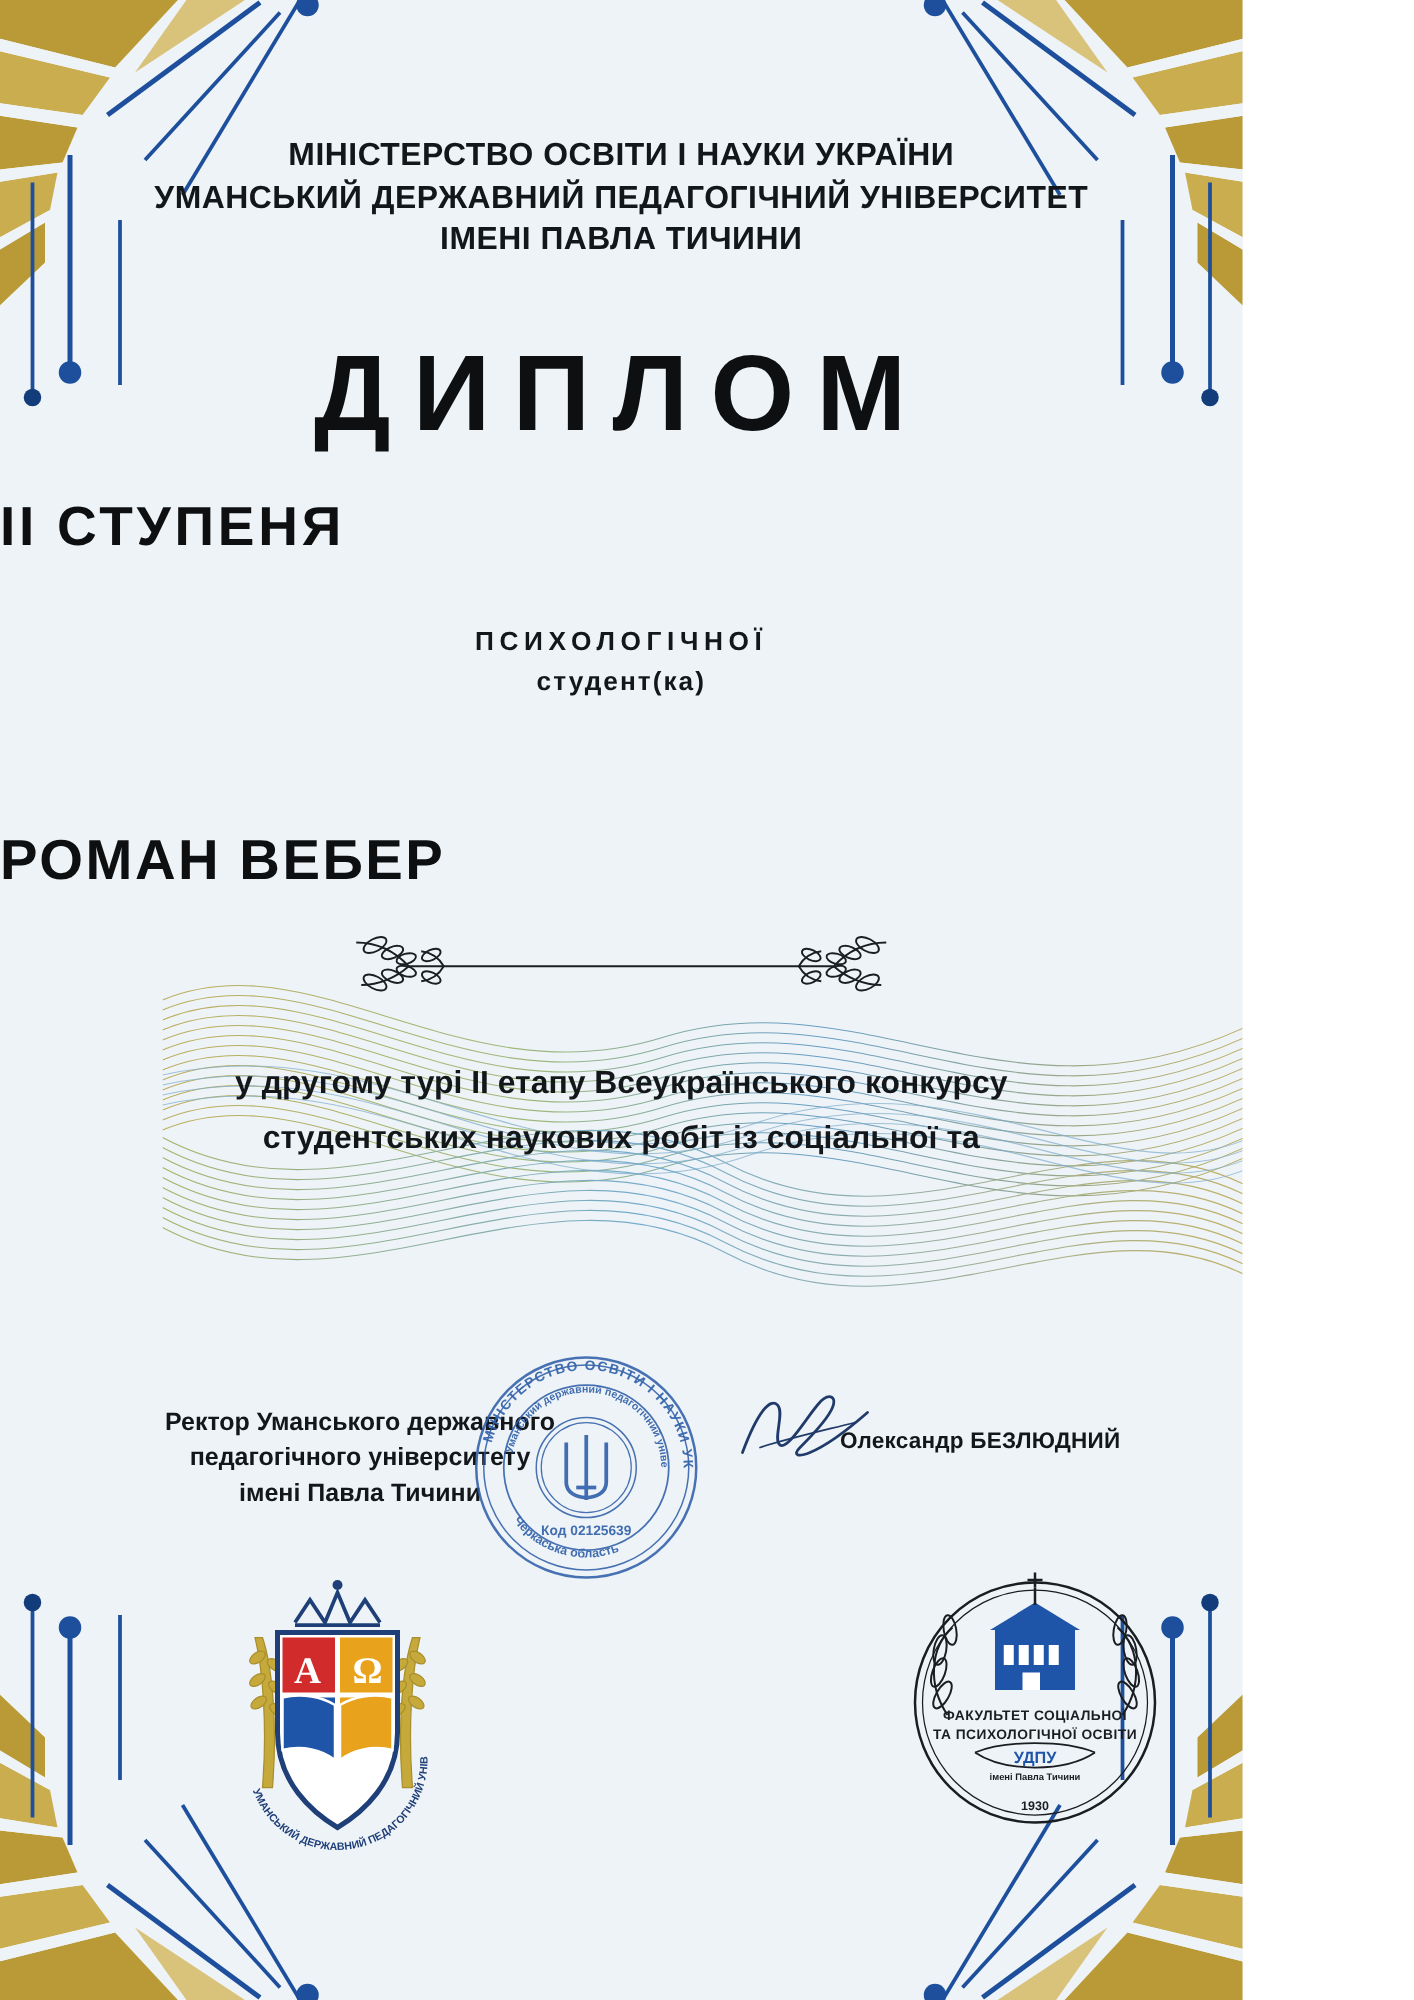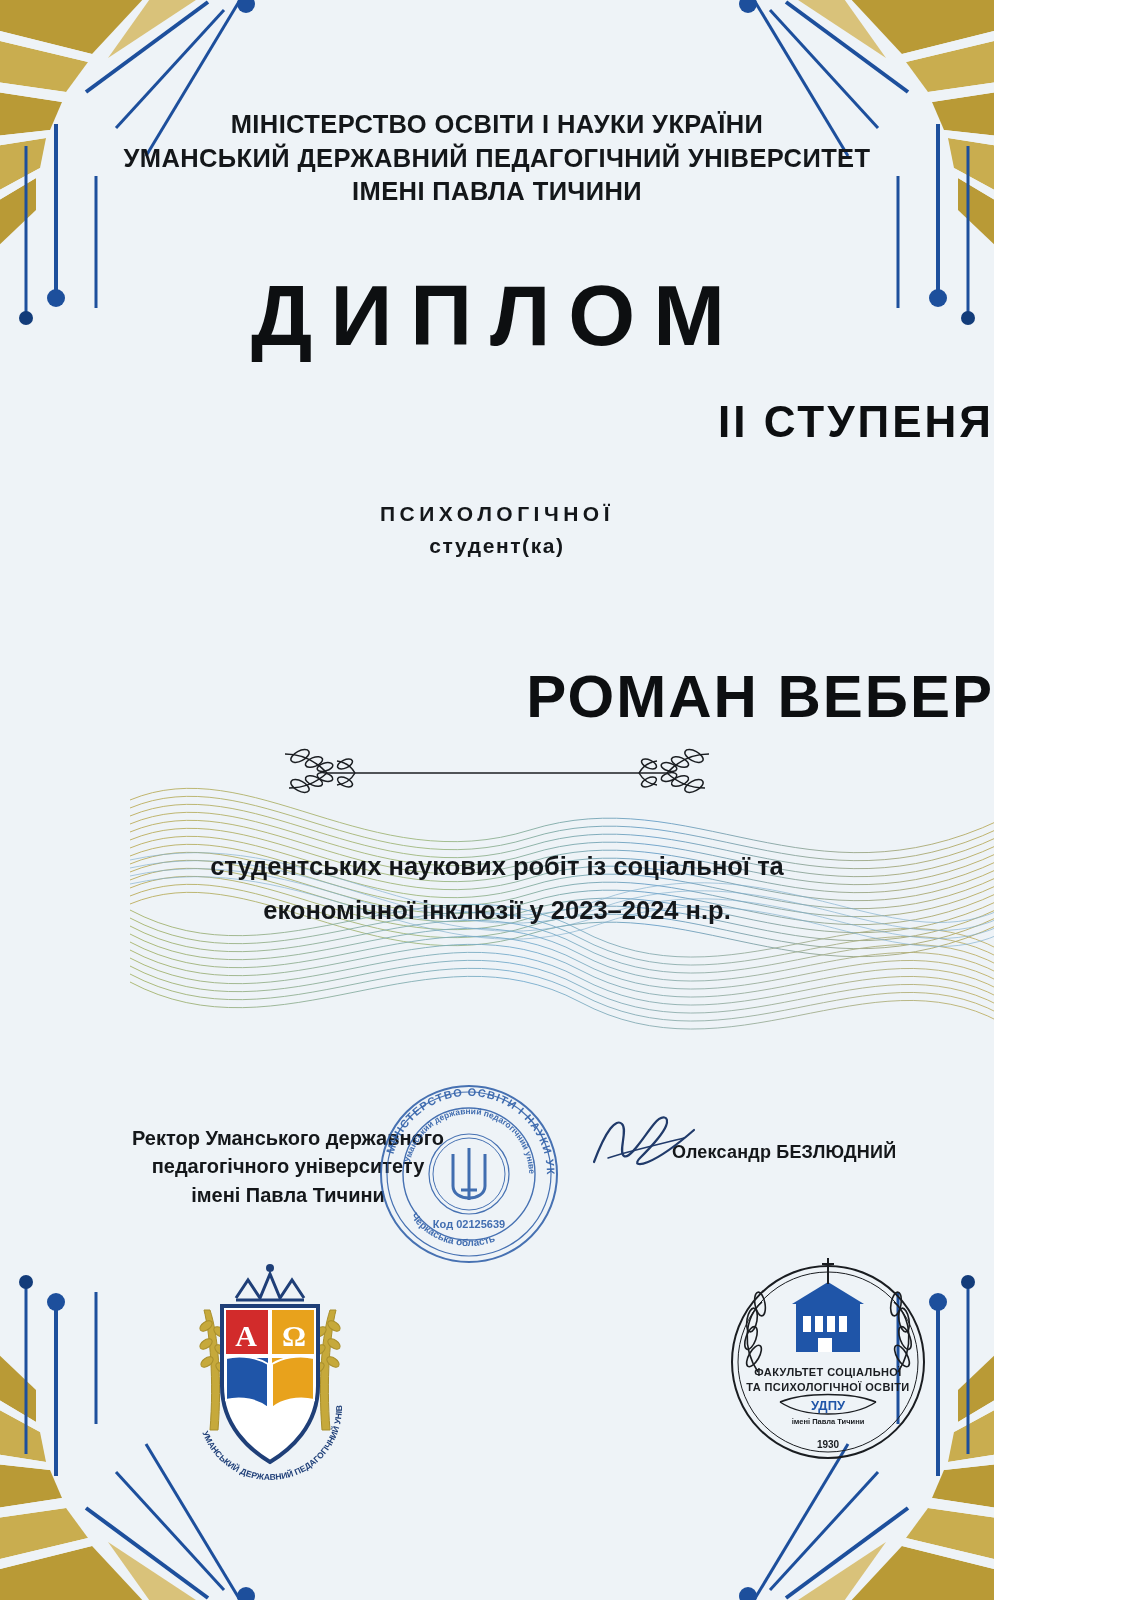--- a/index.html
+++ b/index.html
@@ -57,21 +57,21 @@
     font-weight: bold;
     letter-spacing: 18px;
     color: #0d0f11;
     line-height: 1;
   }
   .subtitle {
     position: absolute;
     top: 397px;
     left: 0;
     width: 100%;
-    text-align: right;
+    text-align: left;
     font-size: 44px;
     font-weight: bold;
     letter-spacing: 3px;
     color: #0d0f11;
   }
 
   .awarded {
     position: absolute;
     top: 502px;
     left: 0;
@@ -92,22 +92,22 @@
     font-weight: bold;
     letter-spacing: 1.6px;
     color: #14171a;
   }
 
   .recipient {
     position: absolute;
     top: 662px;
     left: 0;
     width: 100%;
-    text-align: right;
-    font-size: 60px;
+    text-align: left;
+    font-size: 45px;
     font-weight: bold;
     letter-spacing: 2px;
     color: #0d0f11;
   }
 
   
   .divider {
     position: absolute;
     top: 740px;
     left: 50%;
@@ -417,22 +417,22 @@
           <path d="M0 100 C180 60 300 200 470 140 C640 80 760 200 870 150"></path>
           <path d="M0 108 C180 68 300 208 470 148 C640 88 760 208 870 158"></path>
           <path d="M0 116 C180 76 300 216 470 156 C640 96 760 216 870 166"></path>
           <path d="M0 124 C180 84 300 224 470 164 C640 104 760 224 870 174"></path>
         </g>
       </g>
     </svg>
   </div>
 
   <div class="reason">
+    <div>у другому турі II етапу Всеукраїнського конкурсу</div>
     <div>студентських наукових робіт із соціальної та</div>
-    <div>економічної інклюзії у 2023–2024 н.р.</div>
   </div>
 
   <div class="signer-role">
     <div>Ректор Уманського державного</div>
     <div>педагогічного університету</div>
     <div>імені Павла Тичини</div>
   </div>
 
   <div class="signature-mark">
     <svg width="120" height="80" viewBox="0 0 120 80" xmlns="http://www.w3.org/2000/svg">

